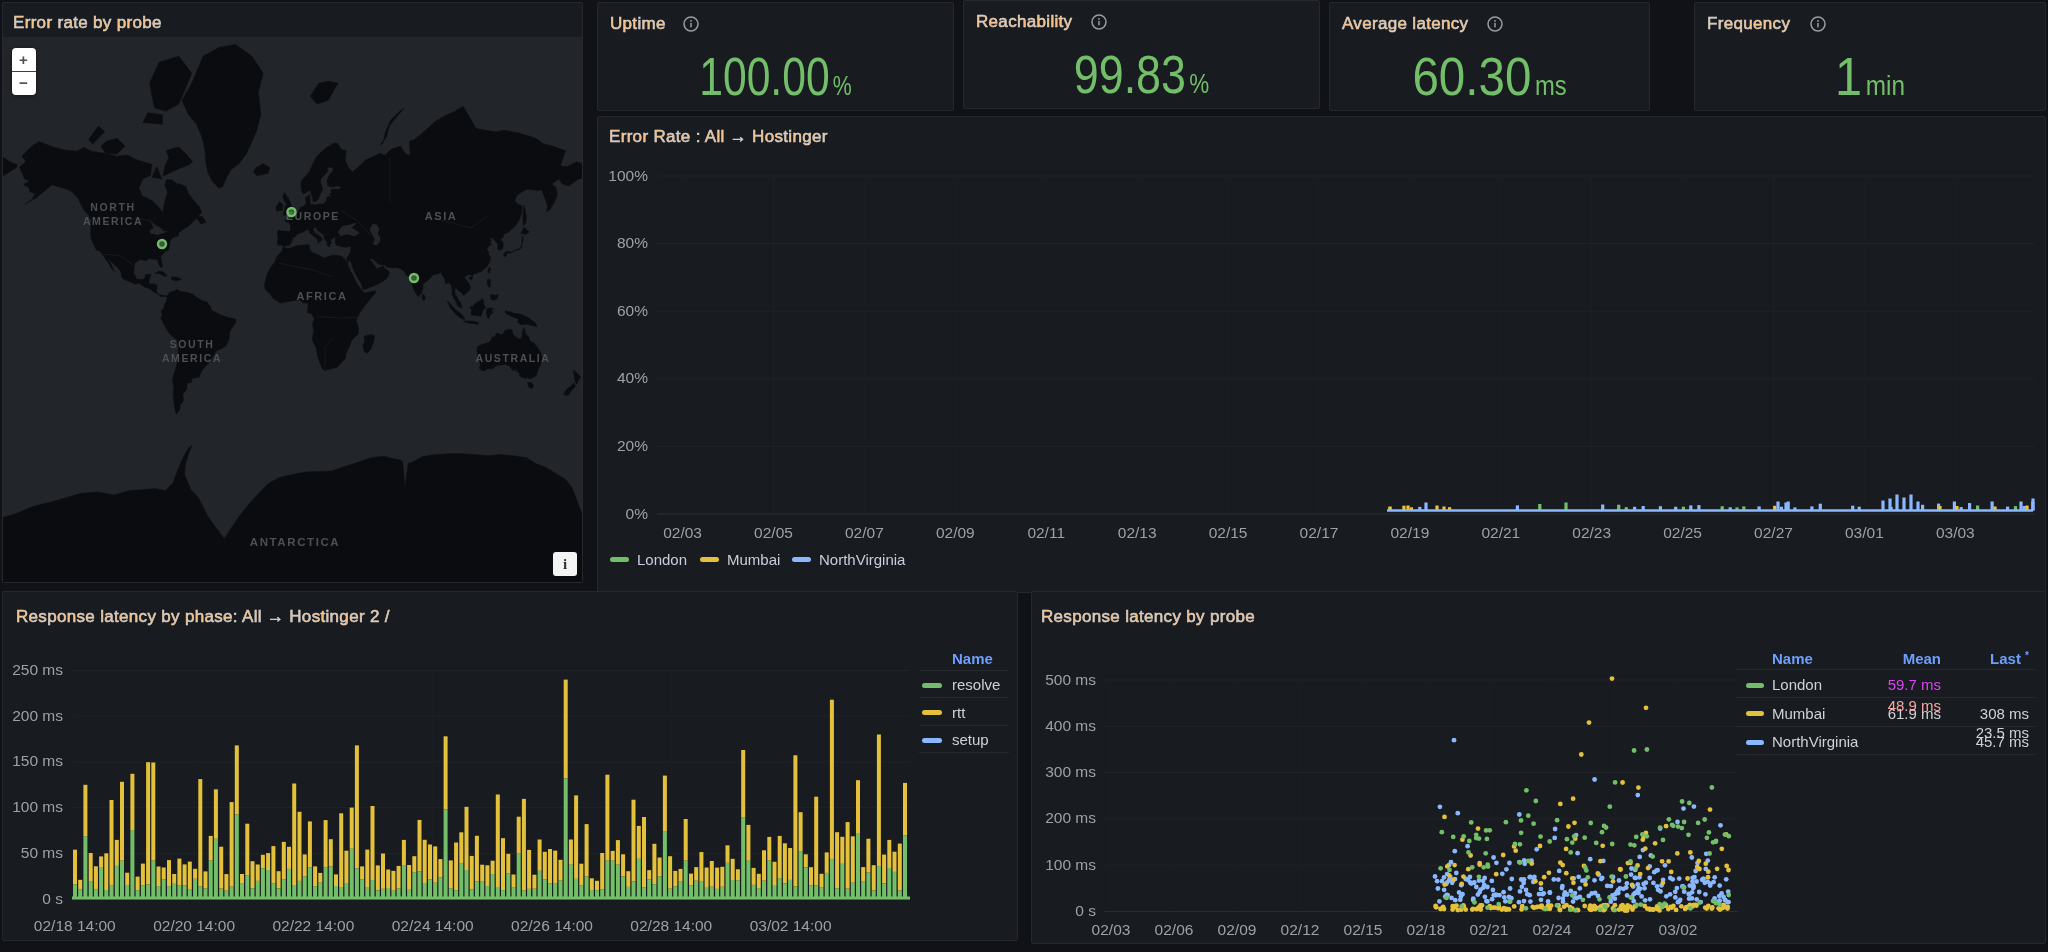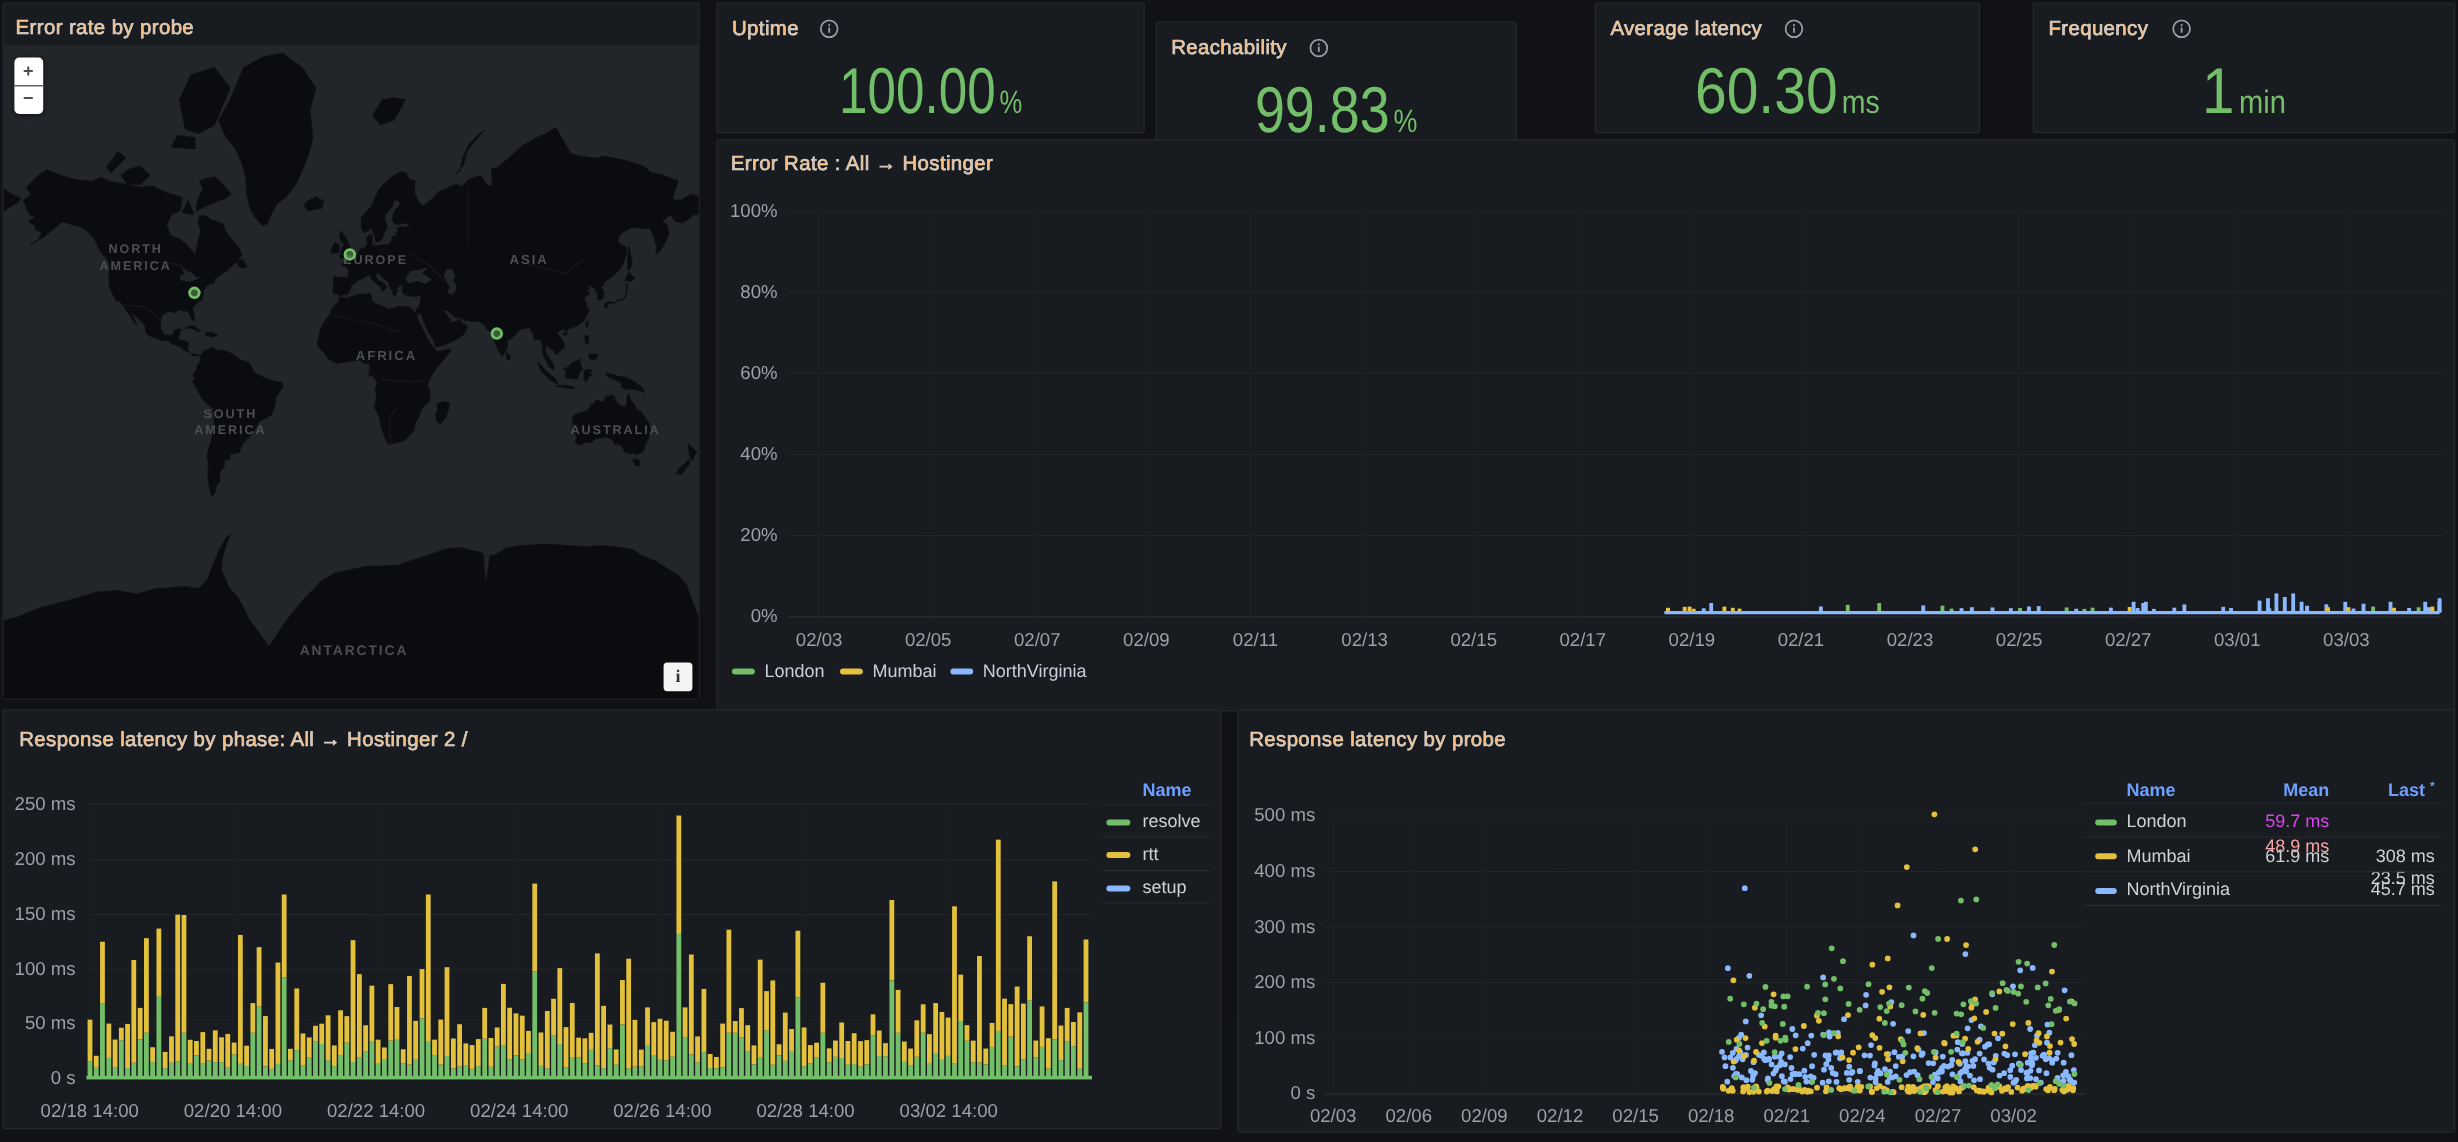--- a/index.html
+++ b/index.html
@@ -89,21 +89,21 @@
     <svg style="position:absolute;left:85px;top:13px" width="16" height="16" viewBox="0 0 16 16">
       <circle cx="8" cy="8" r="7" fill="none" stroke="#999da3" stroke-width="1.5"></circle>
       <rect x="7.25" y="6.9" width="1.5" height="4.4" fill="#999da3"></rect>
       <rect x="7.25" y="4.1" width="1.5" height="1.7" fill="#999da3"></rect>
     </svg>
     <div style="position:absolute;left:0;right:0;top:41px;height:64px;display:flex;align-items:baseline;justify-content:center;color:#73bf69;transform:scaleX(0.79)">
       <span style="font-size:54px;font-weight:500;line-height:64px">100.00</span>
       <span style="font-size:27px;font-weight:500;margin-left:4px">%</span>
     </div>
   </div>
-<div class="panel" style="left:963px;top:18px;width:301px;height:109px">
+<div class="panel" style="left:963px;top:0;width:357px;height:109px">
     <div class="ptitle" style="left:12px;top:11px">Reachability</div>
     <svg style="position:absolute;left:127px;top:13px" width="16" height="16" viewBox="0 0 16 16">
       <circle cx="8" cy="8" r="7" fill="none" stroke="#999da3" stroke-width="1.5"></circle>
       <rect x="7.25" y="6.9" width="1.5" height="4.4" fill="#999da3"></rect>
       <rect x="7.25" y="4.1" width="1.5" height="1.7" fill="#999da3"></rect>
     </svg>
     <div style="position:absolute;left:0;right:0;top:41px;height:64px;display:flex;align-items:baseline;justify-content:center;color:#73bf69;transform:scaleX(0.83)">
       <span style="font-size:54px;font-weight:500;line-height:64px">99.83</span>
       <span style="font-size:27px;font-weight:500;margin-left:4px">%</span>
     </div>

